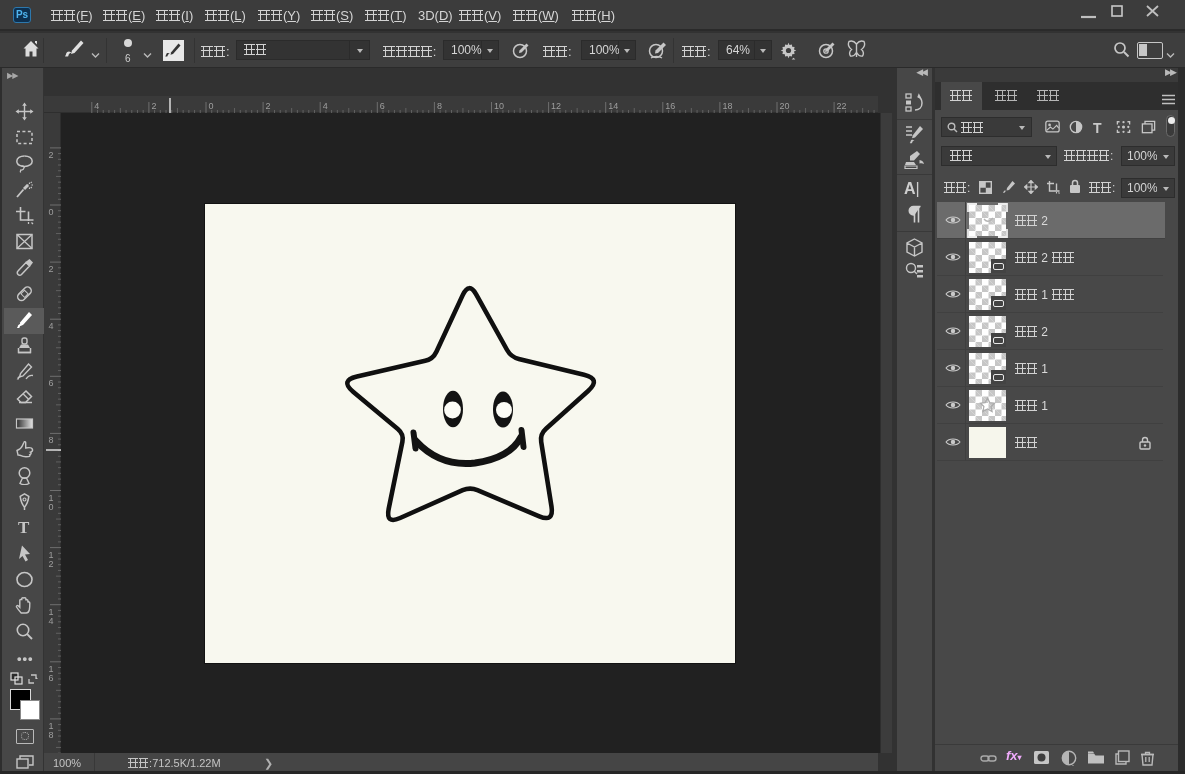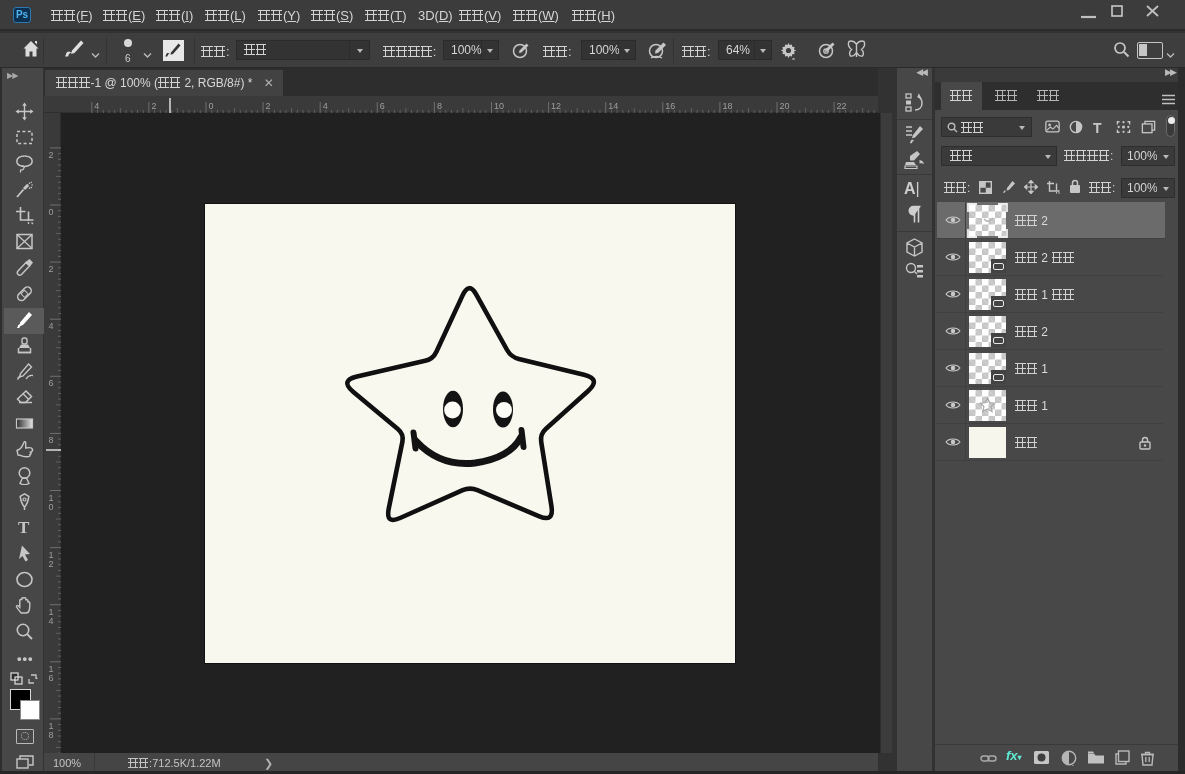--- a/index.html
+++ b/index.html
@@ -323,23 +323,20 @@
         </svg></div>
  <div class="abs" style="left:8px;top:621px;width:21px;height:21px;background:#000;border:1.5px solid #dadada"></div>
  <div class="abs" style="left:18px;top:632px;width:20px;height:20px;background:#fff;border:1px solid #888"></div>
  <div class="abs" style="left:14px;top:661px;width:18px;height:15px;border:1.3px solid #b9b9b9;border-radius:1px">
         <div style="position:absolute;left:3.5px;top:2px;width:8px;height:8px;border-radius:50%;border:1.2px dotted #b9b9b9"></div>
       </div>
  <div class="abs" style="left:14px;top:687px"><svg width="19" height="15" viewBox="0 0 19 15">
           <rect x="1" y="4" width="11" height="9" fill="none" stroke="#c6c6c6" stroke-width="1.4"></rect>
           <path d="M4 4V1h13v9h-4" fill="none" stroke="#c6c6c6" stroke-width="1.4"></path>
         </svg></div>
-</div>
-<div id="tabbar" class="abs">
- <div id="doctab"><span class="c"></span><span class="c"></span><span class="c"></span>-1 @ 100% (<span class="c"></span><span class="c"></span> 2, RGB/8#) * <span style="color:#b0b0b0;margin-left:8px">✕</span></div>
 </div>
 <div id="hruler" class="abs"><svg id="hrsvg" width="834" height="17">
         <line x1="47.8" y1="6" x2="47.8" y2="17" stroke="#6e6e6e" stroke-width="1"></line>
         <text x="50.3" y="13" fill="#9e9e9e" font-size="9" font-family="&quot;Liberation Sans&quot;,sans-serif">4</text>
         <line x1="53.51" y1="14" x2="53.51" y2="17" stroke="#616161" stroke-width="1"></line>
         <line x1="59.22" y1="14" x2="59.22" y2="17" stroke="#616161" stroke-width="1"></line>
         <line x1="64.92999999999999" y1="14" x2="64.92999999999999" y2="17" stroke="#616161" stroke-width="1"></line>
         <line x1="70.64" y1="14" x2="70.64" y2="17" stroke="#616161" stroke-width="1"></line>
         <line x1="76.35" y1="12" x2="76.35" y2="17" stroke="#616161" stroke-width="1"></line>
         <line x1="82.06" y1="14" x2="82.06" y2="17" stroke="#616161" stroke-width="1"></line>
@@ -852,21 +849,21 @@
             <path d="M3.5 6V4a2.5 2.5 0 0 1 5 0v2" fill="none" stroke="#c6c6c6" stroke-width="1.4"></path>
             <circle cx="6" cy="9.5" r="1.2" fill="#c6c6c6"></circle>
           </svg>
         </div>
       </div>
  <div id="laybottom">
   <div class="bico" style="left:45px"><svg width="17" height="17" viewBox="0 0 17 17">
             <rect x="1" y="6" width="8" height="5" rx="2.5" fill="none" stroke="#a9a9a9" stroke-width="1.4"></rect>
             <rect x="8" y="6" width="8" height="5" rx="2.5" fill="none" stroke="#a9a9a9" stroke-width="1.4"></rect>
           </svg></div>
-  <div class="bico" style="left:71px;color:#5eead4;font-size:13px;font-style:italic;font-weight:bold;top:3px">fx<span style="font-size:8px;font-style:normal">▾</span></div>
+  <div class="bico" style="left:71px;color:#f0abfc;font-size:13px;font-style:italic;font-weight:bold;top:3px">fx<span style="font-size:8px;font-style:normal">▾</span></div>
   <div class="bico" style="left:98px"><svg width="17" height="15" viewBox="0 0 17 15">
             <rect x="1" y="1" width="15" height="13" rx="1.5" fill="#c6c6c6"></rect>
             <circle cx="8.5" cy="7.5" r="4" fill="#3f3f3f"></circle>
           </svg></div>
   <div class="bico" style="left:126px"><svg width="16" height="16" viewBox="0 0 16 16">
             <circle cx="8" cy="8" r="6.7" fill="none" stroke="#b5b5b5" stroke-width="1.4"></circle>
             <path d="M8 1.3a6.7 6.7 0 0 0 0 13.4z" fill="#b5b5b5"></path>
             <path d="M12 15l1.5 1.5h-3z" fill="#b5b5b5"></path>
           </svg></div>
   <div class="bico" style="left:152px"><svg width="18" height="15" viewBox="0 0 18 15">

